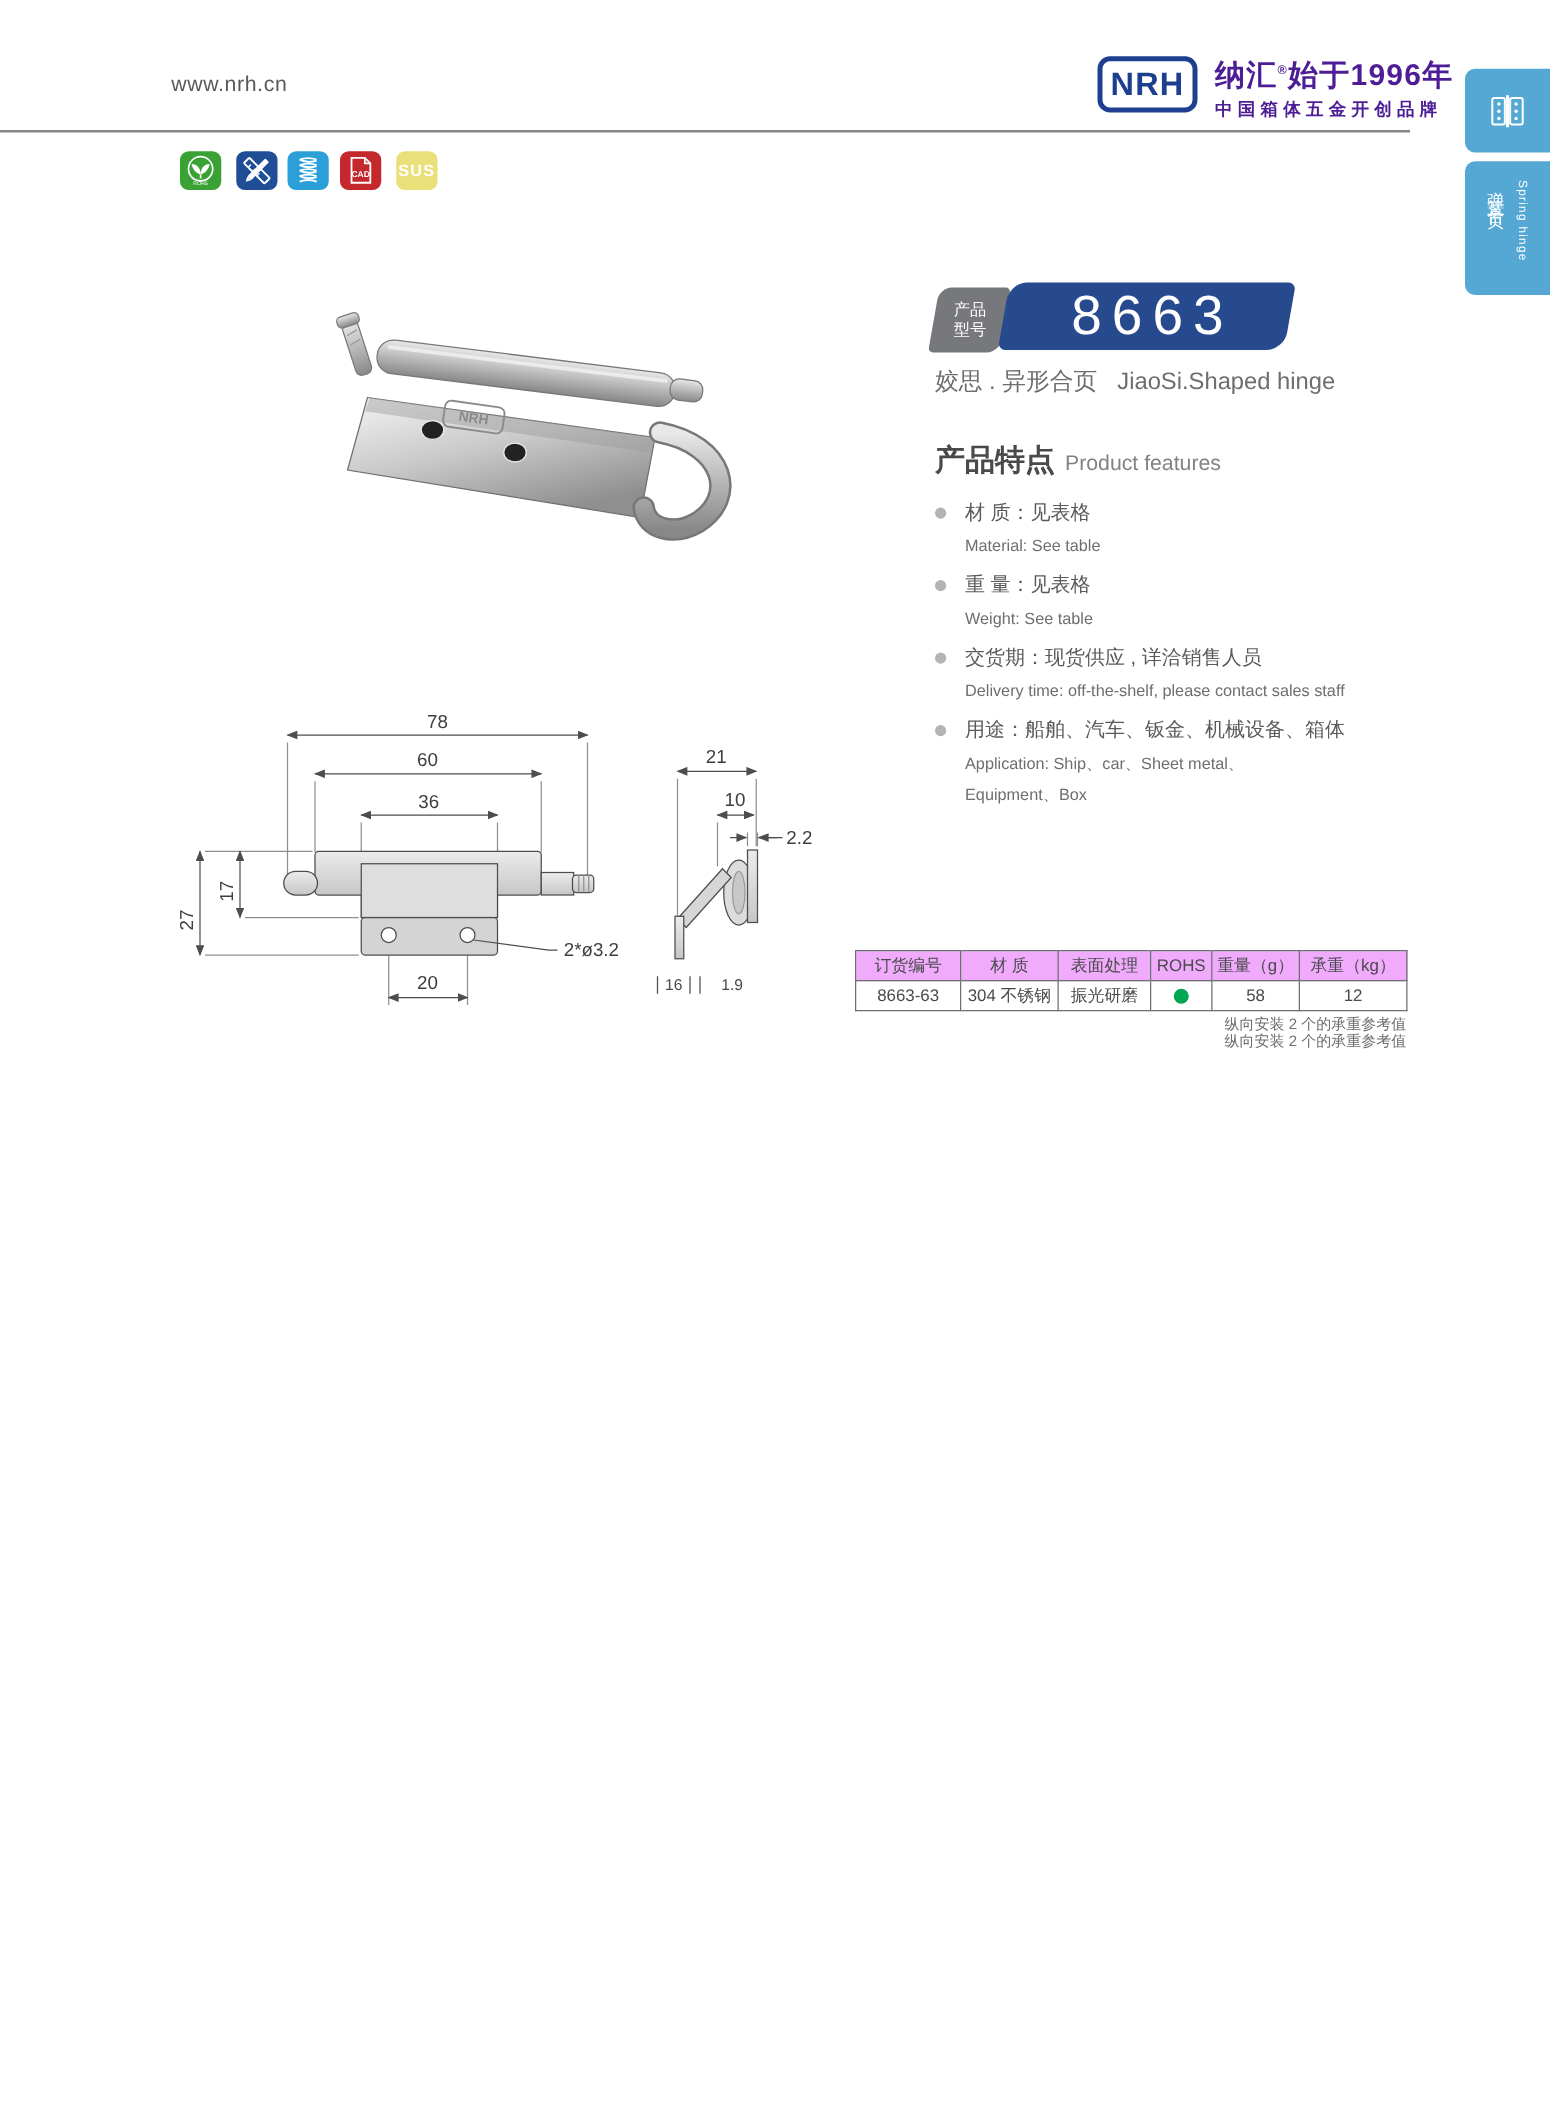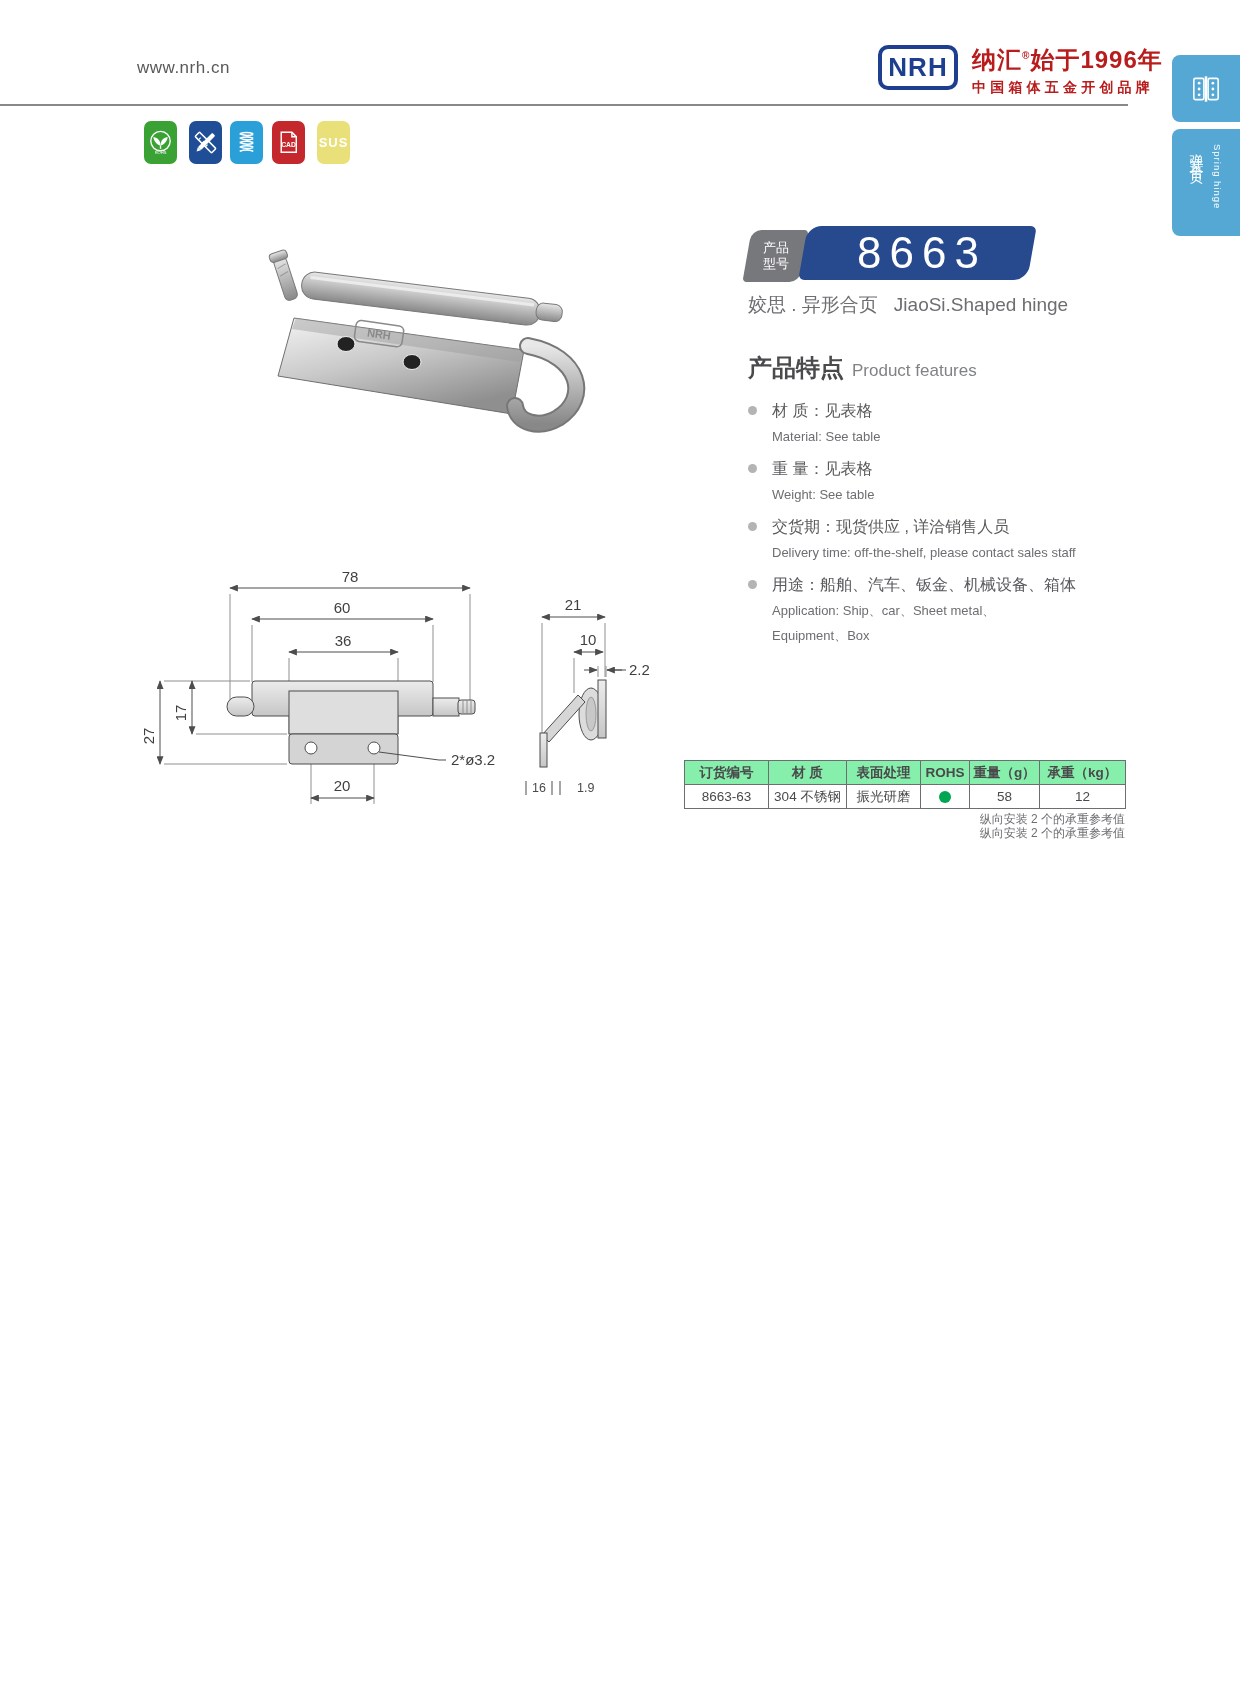--- a/index.html
+++ b/index.html
@@ -6,52 +6,52 @@
   body { background:#fff; }
   .page {
     position:relative; width:1240px; height:1683px; background:#fff;
     font-family:"Liberation Sans","DejaVu Sans",sans-serif; color:#4a4a4c; overflow:hidden;
   }
   
   .website { position:absolute; left:137px; top:58px; font-size:17px; color:#58595b; letter-spacing:.5px; text-decoration:none; }
   .rule { position:absolute; left:0; top:104px; width:1128px; height:2px; background:#87888a; }
   .logo-box { position:absolute; left:878px; top:45px; width:80px; height:45px; border:4px solid #1e3e8f; border-radius:10px; display:flex; align-items:center; justify-content:center; }
   .logo-box span { font-size:26px; font-weight:bold; color:#1e3e8f; letter-spacing:1px; }
-  .brand { position:absolute; left:972px; top:44px; color:#b91c1c; }
+  .brand { position:absolute; left:972px; top:44px; color:#4c1d95; }
   .brand-l1 { font-size:24px; font-weight:bold; letter-spacing:1px; white-space:nowrap; }
   .brand-l1 sup { font-size:10px; }
   .brand-l2 { font-size:14px; font-weight:bold; letter-spacing:4.2px; margin-top:3px; white-space:nowrap; }
   
   .tab { position:absolute; left:1172px; width:68px; background:#55a8d4; border-radius:8px 0 0 8px; }
   .tab1 { top:55px; height:67px; display:flex; align-items:center; justify-content:center; }
   .tab2 { top:129px; height:107px; }
   .cat-cn { position:absolute; left:16px; top:13px; writing-mode:vertical-rl; color:#fff; font-size:14px; letter-spacing:6px; }
   .cat-en { position:absolute; left:40px; top:15px; writing-mode:vertical-rl; color:#fff; font-size:9.5px; letter-spacing:1px; }
   
-  .badge { position:absolute; top:121px; width:33px; height:43px; border-radius:7px; display:flex; align-items:center; justify-content:center;text-align:center; }
+  .badge { position:absolute; top:121px; width:33px; height:31px; border-radius:7px; display:flex; align-items:center; justify-content:center;text-align:center; }
   
   .tag { position:absolute; left:747px; top:230px; width:57px; height:52px; background:#77787b; transform:skewX(-10deg); border-radius:10px 4px 10px 4px; display:flex; align-items:center; justify-content:center; }
   .tag-inner { transform:skewX(10deg); color:#fff; font-size:13px; line-height:16px; text-align:center; }
   .banner { position:absolute; left:803px; top:226px; width:229px; height:54px; background:#27498e; transform:skewX(-10deg); border-radius:14px 6px 14px 6px; display:flex; align-items:center; justify-content:center; }
   .banner-num { transform:skewX(10deg); color:#fff; font-size:44px; letter-spacing:8px; padding-left:8px; }
   .subtitle { position:absolute; left:748px; top:292px; font-size:19px; color:#6d6e71; white-space:nowrap; }
   .subtitle .en { margin-left:16px; }
   
   .features { position:absolute; left:748px; top:352px; width:460px; }
   .features-h { margin-bottom:14px; }
   .features-h .cn { font-size:24px; font-weight:bold; color:#4a4a4c; }
   .features-h .en { font-size:17px; color:#808285; margin-left:8px; }
   .feat { position:relative; padding-left:24px; margin-bottom:7px; }
   .feat .dot { position:absolute; left:0; top:8px; width:9px; height:9px; border-radius:50%; background:#b4b4b6; }
   .feat .cn { font-size:16px; color:#595a5c; line-height:26px; }
   .feat .en { font-size:13px; color:#6d6e71; line-height:25px; white-space:pre-line; }
   
   .spec { position:absolute; left:684px; top:760px; border-collapse:collapse; }
   .spec th, .spec td { border:1px solid #6d6e71; font-size:13.5px; text-align:center; height:24px; color:#4a4a4c; }
-  .spec th { background:#86efac; font-weight:bold; }
+  .spec th { background:#f0abfc; font-weight:normal; }
   .c0{width:84px}.c1{width:78px}.c2{width:74px}.c3{width:49px}.c4{width:70px}.c5{width:86px}
   .rohs-dot { display:inline-block; width:12px; height:12px; border-radius:50%; background:#00a651; vertical-align:middle; }
   .footnotes { position:absolute; left:684px; top:812px; width:441px; text-align:right; font-size:12px; color:#6d6e71; line-height:14px; }
   
   .svg-abs { position:absolute; }
   text.dim { font-size:15px; fill:#3f3f41; font-family:"Liberation Sans","DejaVu Sans",sans-serif; }
   text.dim-s { font-size:12.5px; fill:#4a4a4c; font-family:"Liberation Sans","DejaVu Sans",sans-serif; }
 </style>
 </head>
 <body>

